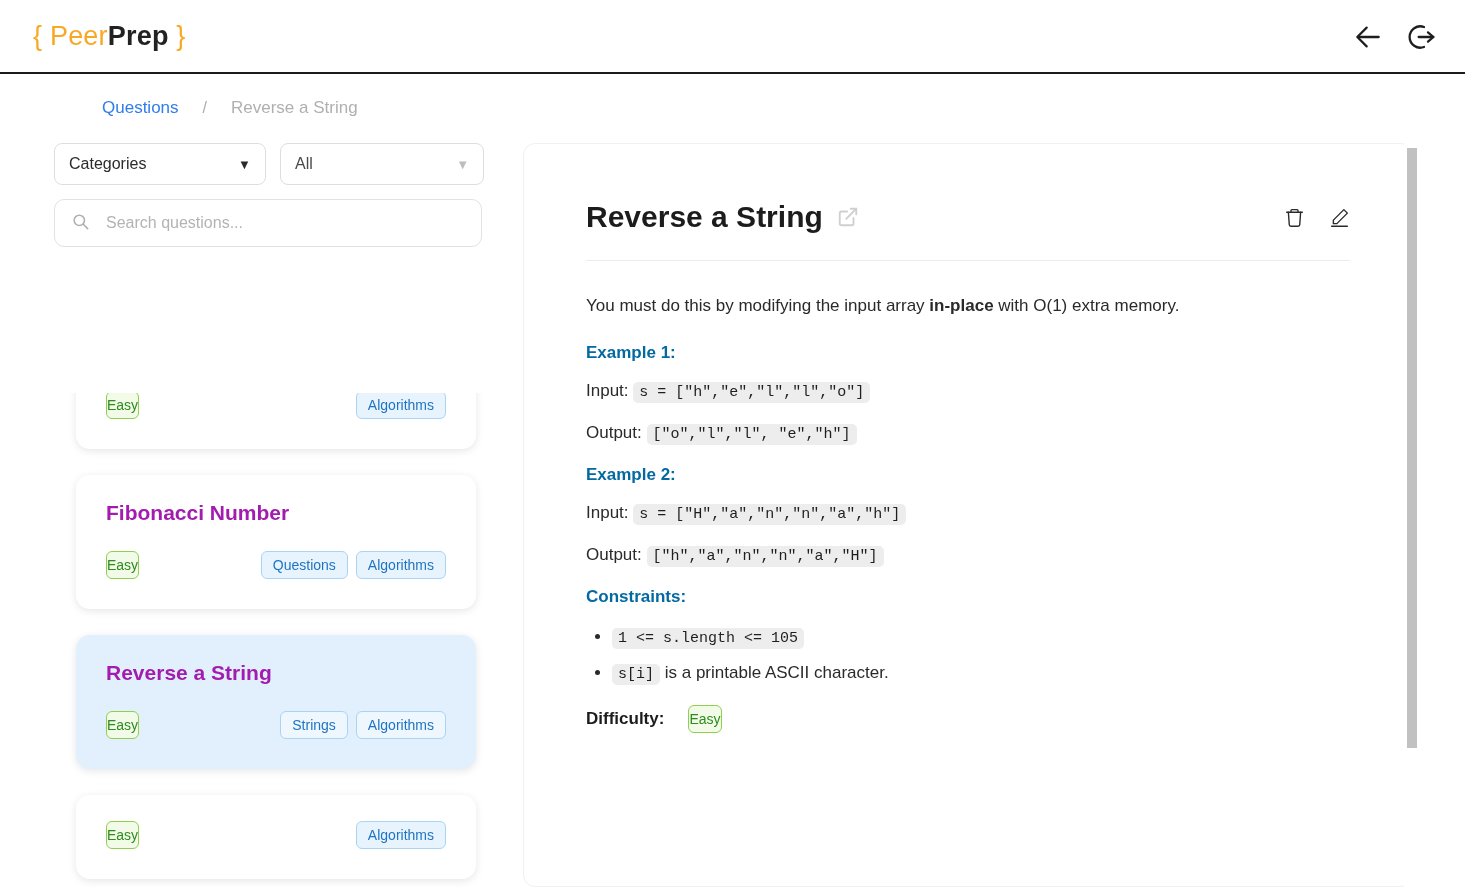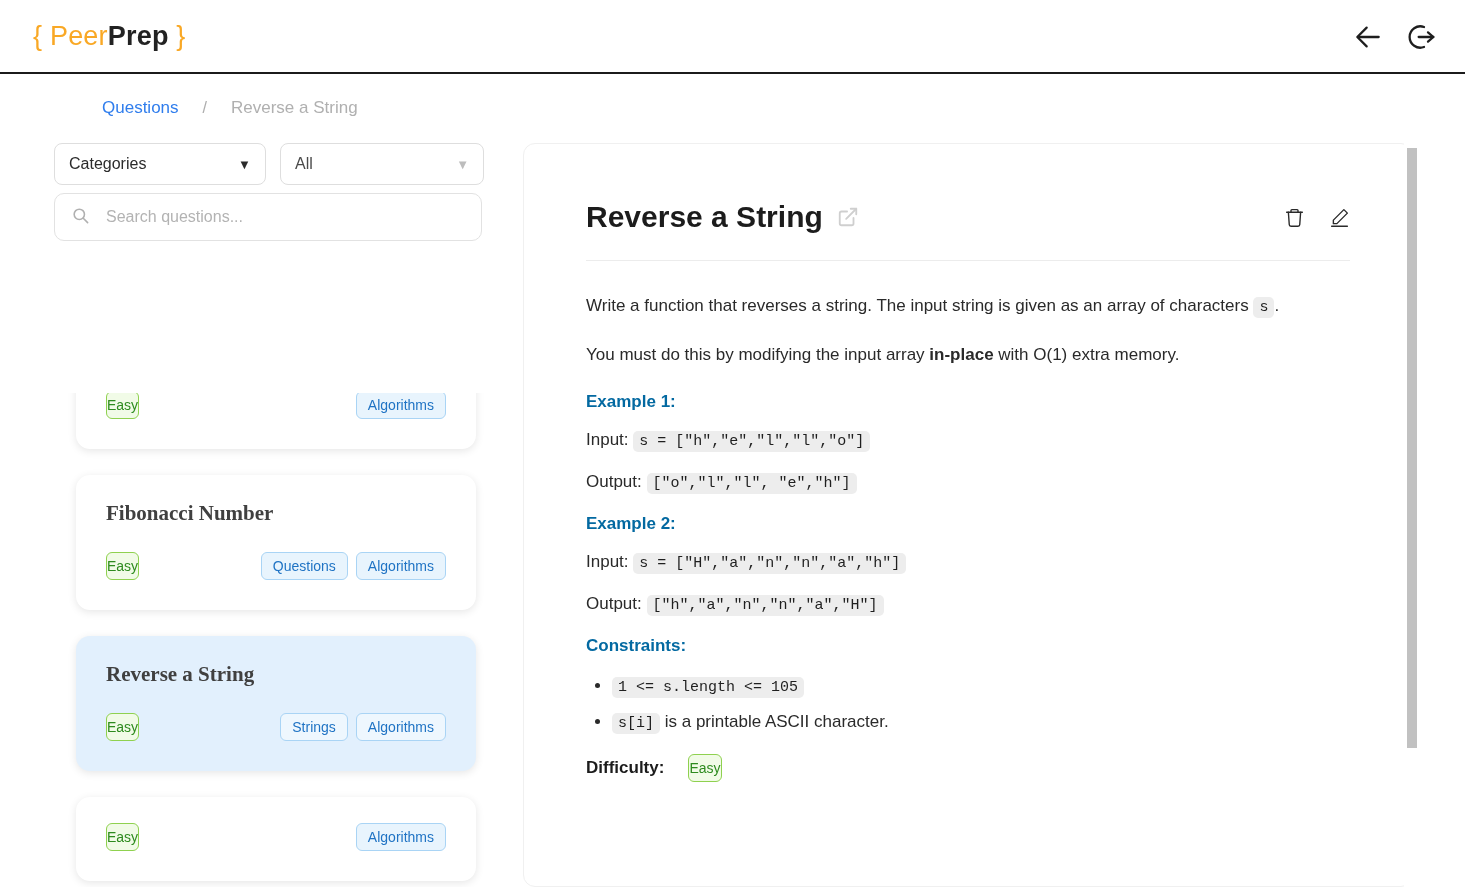--- a/index.html
+++ b/index.html
@@ -61,21 +61,21 @@
     padding: 0 14px; font-size: 16px; cursor: pointer;
     justify-content: space-between;
   }
   .select.categories { width: 214px; color: #2b2b2b; }
   .select.all { width: 206px; color: #4a4a4a; }
   .chev { font-size: 13px; line-height: 1; }
   .chev.dark { color: #2b2b2b; }
   .chev.light { color: #bdbdbd; }
 
   .searchbox {
-    margin-top: 8px;
+    margin-top: 14px;
     width: 428px; height: 48px;
     border: 1px solid #e2e2e2; border-radius: 10px;
     background: #fff; display: flex; align-items: center;
     padding: 0 16px; gap: 16px;
   }
   .search-input {
     border: none; outline: none; font-size: 16px;
     font-family: "Liberation Sans", sans-serif;
     color: #333; width: 100%; background: transparent;
   }
@@ -94,23 +94,22 @@
   }
   .qcard {
     background: #ffffff;
     border-radius: 14px;
     box-shadow: 0 2px 9px rgba(0,0,0,0.10);
     padding: 26px 30px 30px 30px;
     cursor: pointer;
   }
   .qcard.selected { background: #e2f0fd; }
   .qcard-title {
-    font-size: 21px; font-weight: 700; color: #404040;
+    font-size: 21px; font-weight: 700; color: #a21caf;
     margin-bottom: 26px;
-    font-family: Liberation Serif, serif;
   }
   .qcard-row { display: flex; align-items: center; justify-content: space-between; }
   .badge-easy {
     border: 1px solid #8fd14f; background: #f1fbe7; color: #2e8b1f;
     border-radius: 6px; padding: 5px 0; font-size: 14px;
   }
   .tags { display: flex; gap: 8px; }
   .tag {
     border: 1px solid #a9d4f5; background: #e8f4fd; color: #1f73c4;
     border-radius: 6px; padding: 5px 11px; font-size: 14px;
@@ -295,21 +294,20 @@
             <path d="M17 3l4 4L9 19H5v-4L17 3z"></path>
             <line x1="3" y1="22" x2="21" y2="22"></line>
           </svg>
         </span>
       </span>
     </div>
 
     <div class="divider"></div>
 
     <div class="body-text">
-      <p><span>Write a function that reverses a string. The input string is given as an array of characters </span><code>s</code><span>.</span></p>
       <p><span>You must do this by modifying the input array </span><b>in-place</b><span> with O(1) extra memory.</span></p>
     </div>
 
     <div class="ex-head">Example 1:</div>
     <div class="io-line"><span>Input:</span> <code>s = ["h","e","l","l","o"]</code></div>
     <div class="io-line"><span>Output:</span> <code>["o","l","l", "e","h"]</code></div>
 
     <div class="ex-head">Example 2:</div>
     <div class="io-line"><span>Input:</span> <code>s = ["H","a","n","n","a","h"]</code></div>
     <div class="io-line"><span>Output:</span> <code>["h","a","n","n","a","H"]</code></div>

